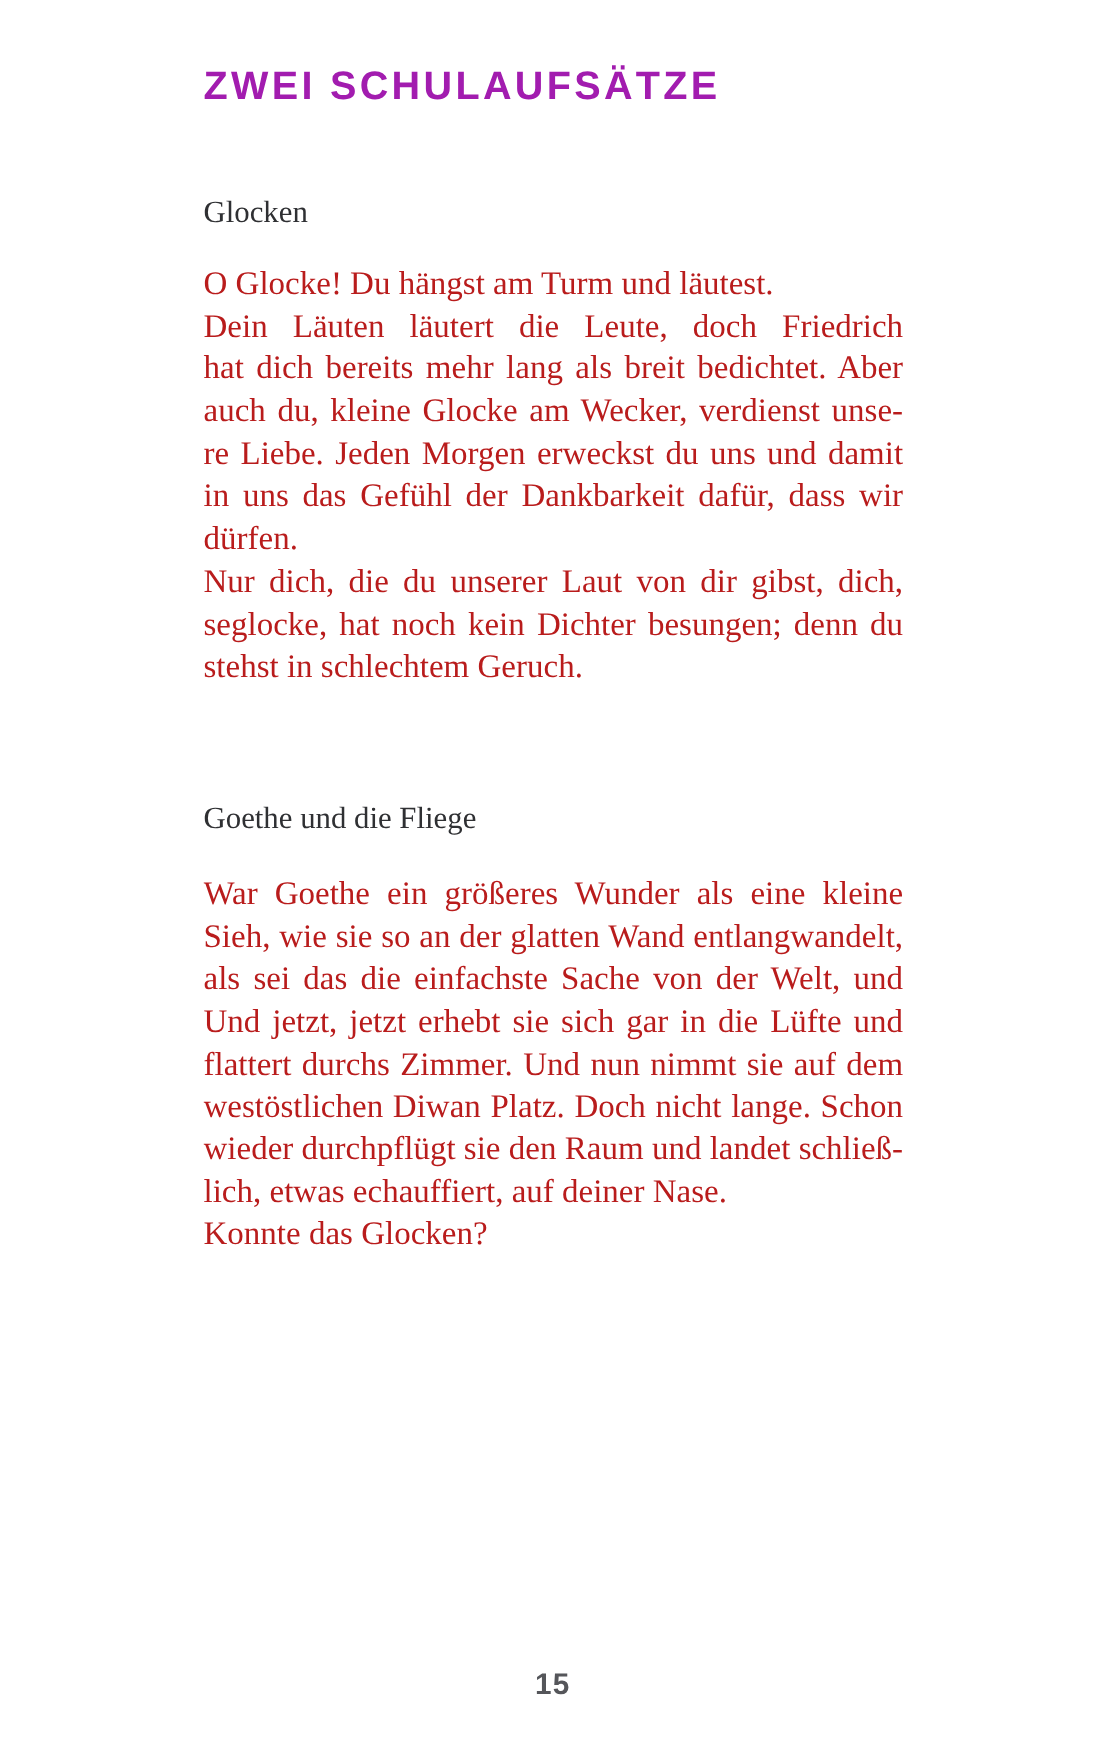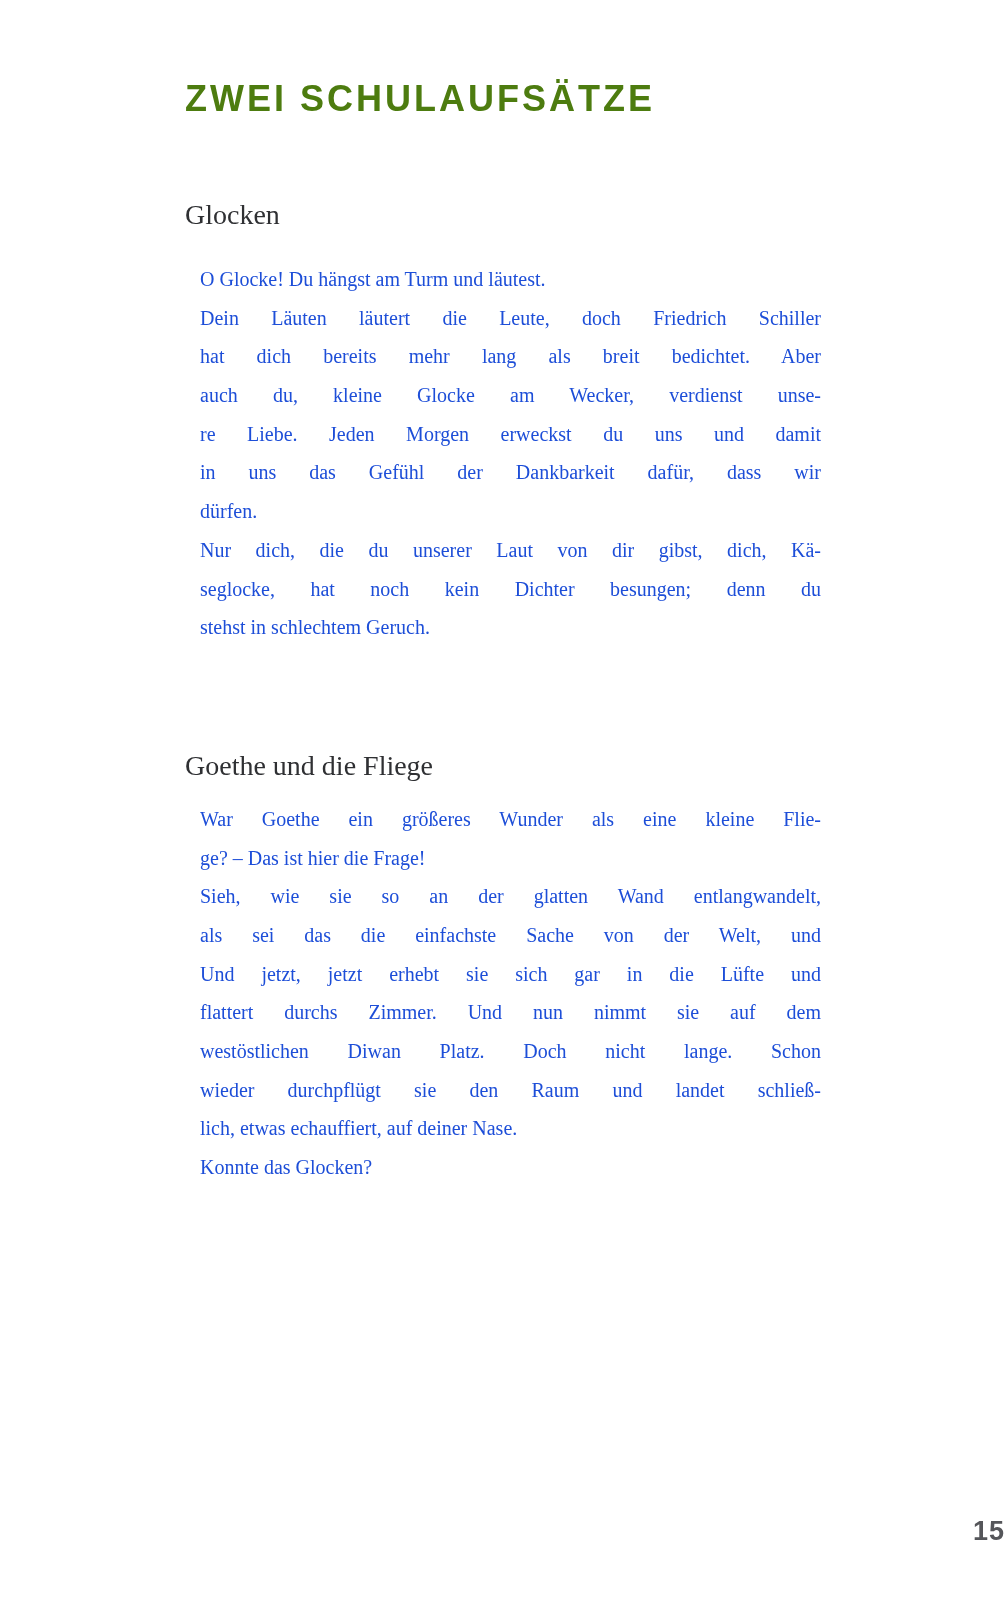--- a/index.html
+++ b/index.html
@@ -12,59 +12,58 @@
     overflow: hidden;
     font-family: "Liberation Serif", serif;
   }
   .content {
     position: absolute;
     left: 185px;
     top: 0;
     width: 636px;
   }
   .title {
-    margin: 79px 0 0 0;
+    margin: 58px 0 0 0;
     font-family: "Liberation Sans", sans-serif;
     font-weight: bold;
     font-size: 36px;
     line-height: 40px;
     letter-spacing: 3px;
-    color: #4d7c0f;
+    color: #a21caf;
   }
   .section-heading {
     font-family: "Liberation Serif", serif;
     font-weight: normal;
     font-size: 28px;
     line-height: 36px;
     color: #2f3033;
     margin: 0;
   }
   .section-1 .section-heading { margin-top: 78px; margin-bottom: 27px; }
-  .section-2 .section-heading { margin-top: 101px; margin-bottom: 16px; }
+  .section-2 .section-heading { margin-top: 101px; margin-bottom: 31px; }
   .section-body { }
   .text-line {
-    font-size: 20px;
+    font-size: 30px;
     line-height: 38.7px;
     height: 38.7px;
-    color: #1d4ed8;
+    color: #b91c1c;
     text-align: left;
     overflow: hidden;
-    margin-left: 15px;
   }
   .text-line.just {
     text-align: justify;
     text-align-last: justify;
   }
   .ital { font-style: italic; }
   .pagenum {
     position: absolute;
     top: 1516px;
     left: 0;
     width: 100%;
-    text-align: right;
+    text-align: center;
     font-family: "Liberation Sans", sans-serif;
     font-weight: bold;
     font-size: 27px;
     color: #55565a;
     letter-spacing: 1px;
   }
 </style>
 </head>
 <body>
 
@@ -84,21 +83,20 @@
             <div class="text-line">dürfen.</div>
             <div class="text-line just">Nur dich, die du unserer Laut von dir gibst, dich, Kä-</div>
             <div class="text-line just">seglocke, hat noch kein Dichter besungen; denn du</div>
             <div class="text-line">stehst in schlechtem Geruch.</div>
           </div>
         </section>
         <section class="text-section section-2">
           <h2 class="section-heading">Goethe und die Fliege</h2>
           <div class="section-body">
             <div class="text-line just">War Goethe ein größeres Wunder als eine kleine Flie-</div>
-            <div class="text-line">ge? – Das ist hier die Frage!</div>
             <div class="text-line just">Sieh, wie sie so an der glatten Wand entlangwandelt,</div>
             <div class="text-line just">als sei das die einfachste Sache von der Welt, und</div>
             <div class="text-line just">Und jetzt, jetzt erhebt sie sich gar in die Lüfte und</div>
             <div class="text-line just">flattert durchs Zimmer. Und nun nimmt sie auf dem</div>
             <div class="text-line just">westöstlichen Diwan Platz. Doch nicht lange. Schon</div>
             <div class="text-line just">wieder durchpflügt sie den Raum und landet schließ-</div>
             <div class="text-line">lich, etwas echauffiert, auf deiner Nase.</div>
             <div class="text-line">Konnte das Glocken?</div>
           </div>
         </section>

